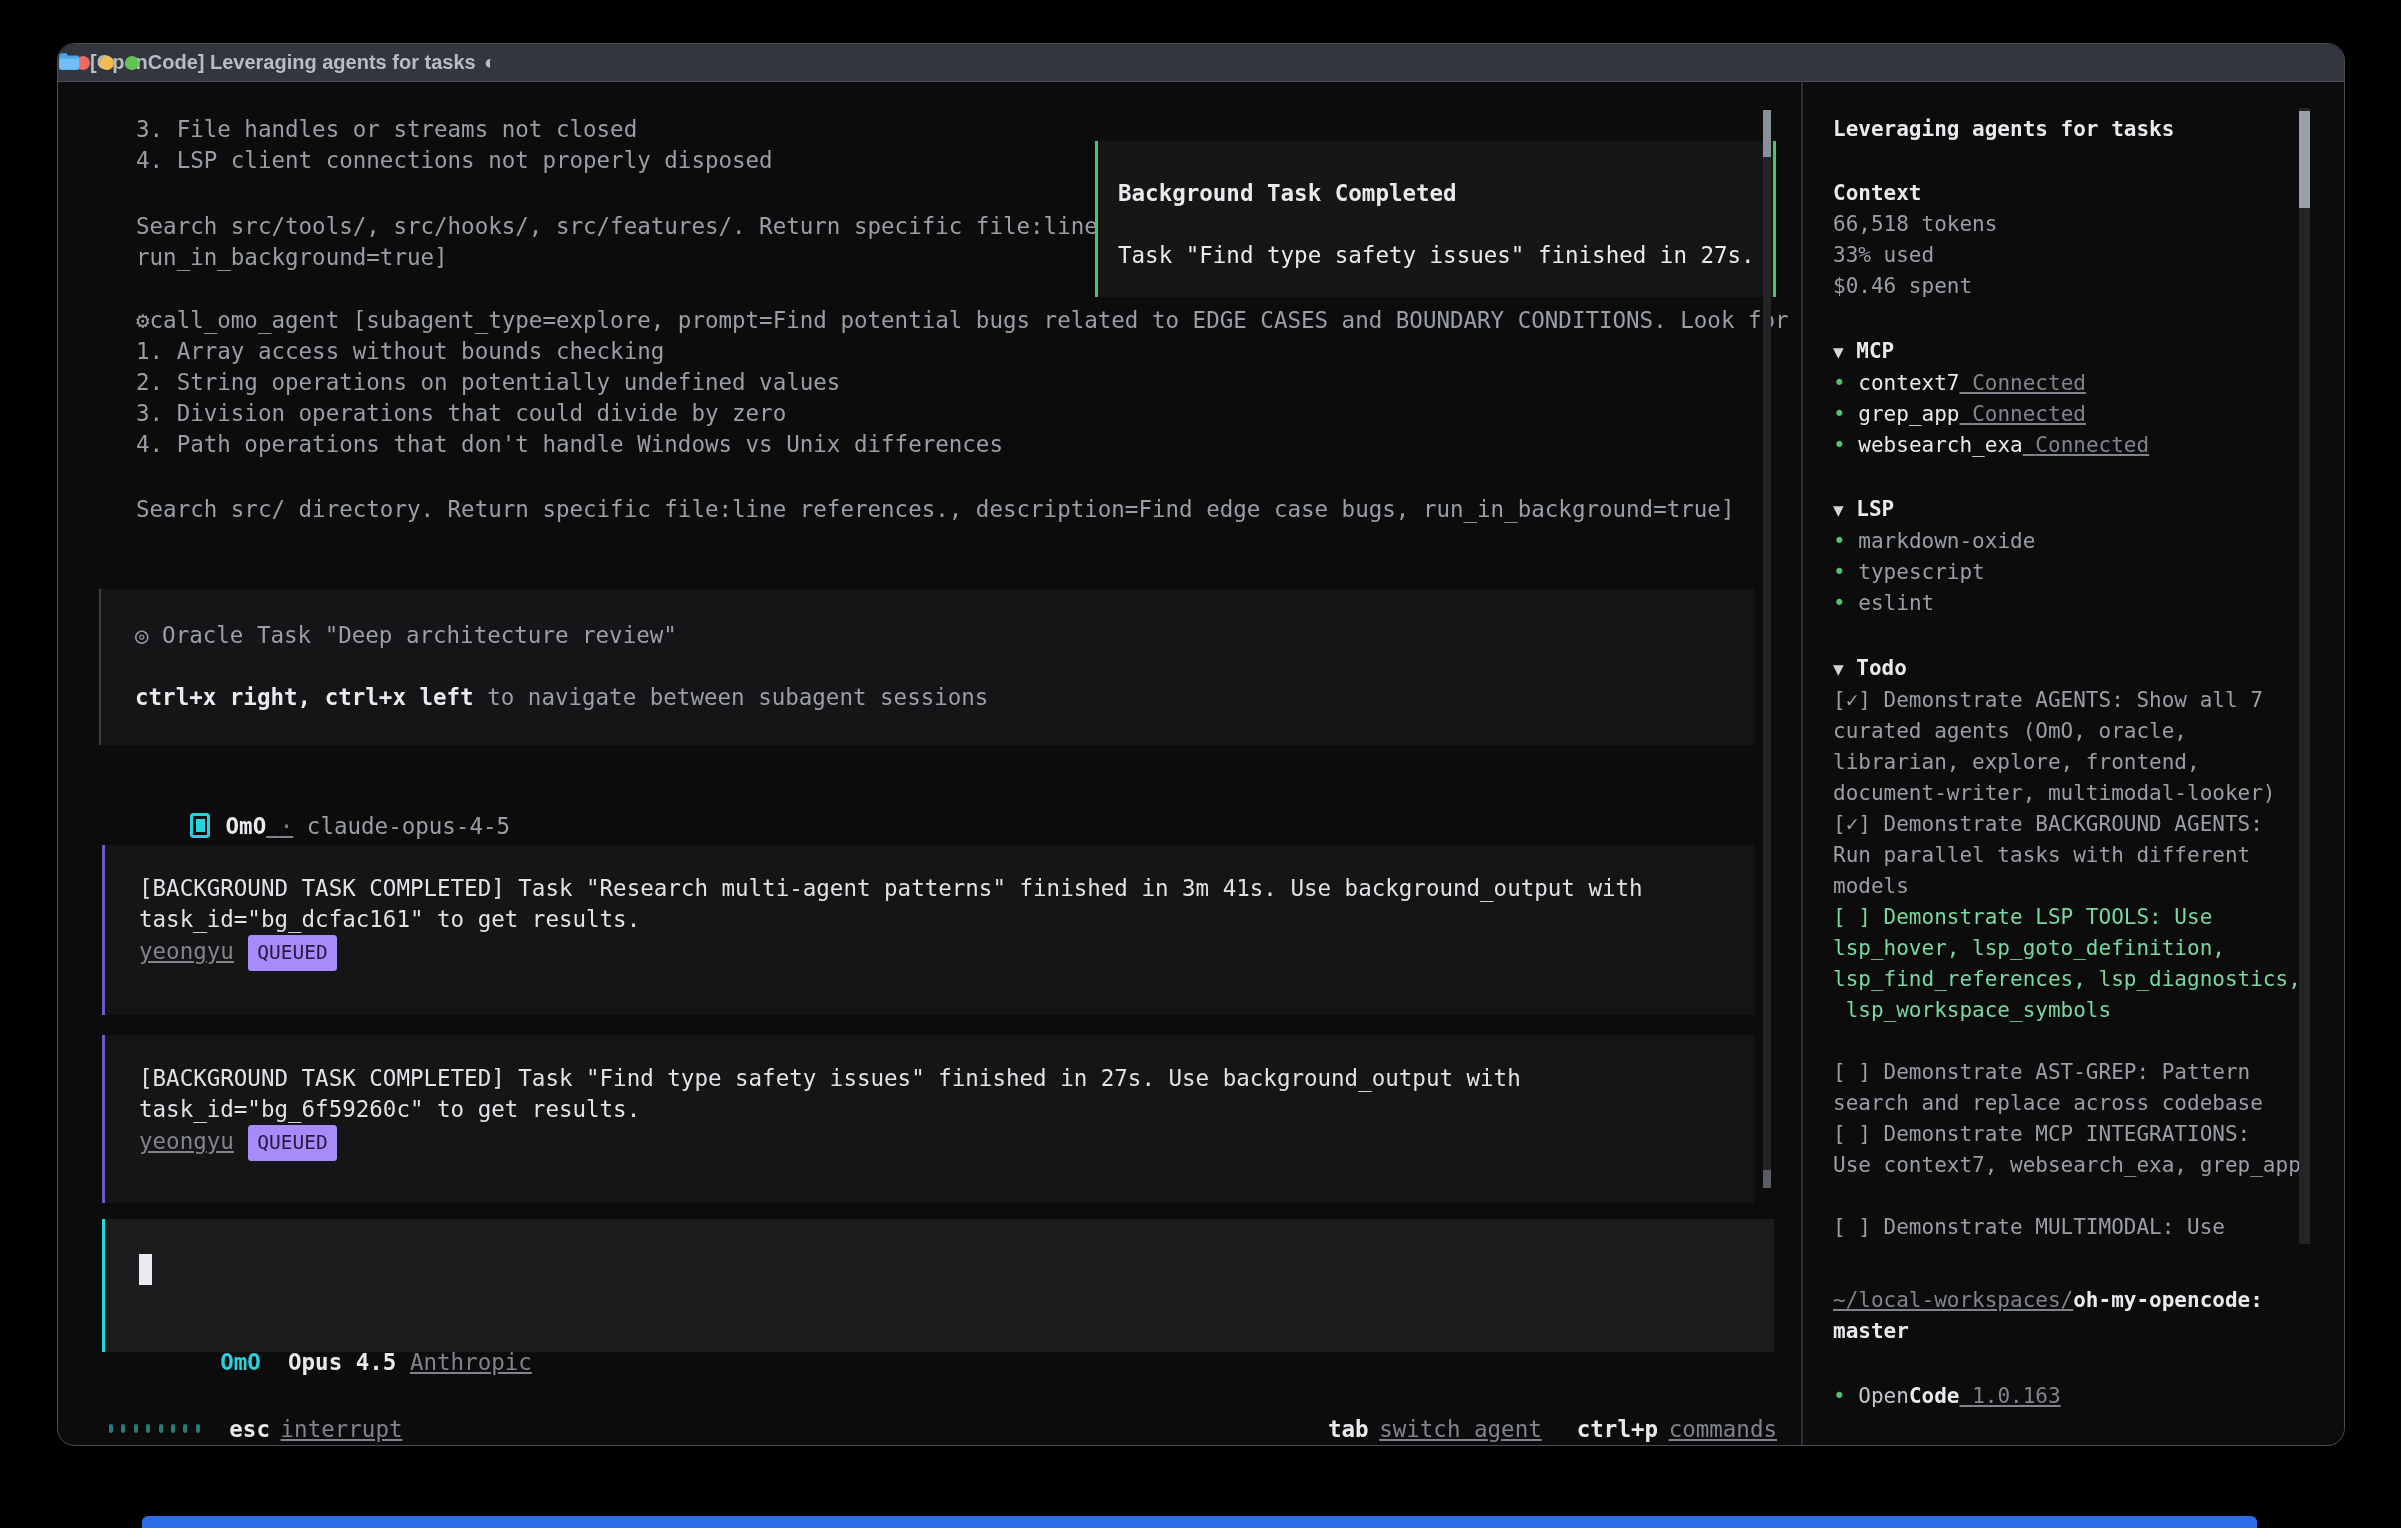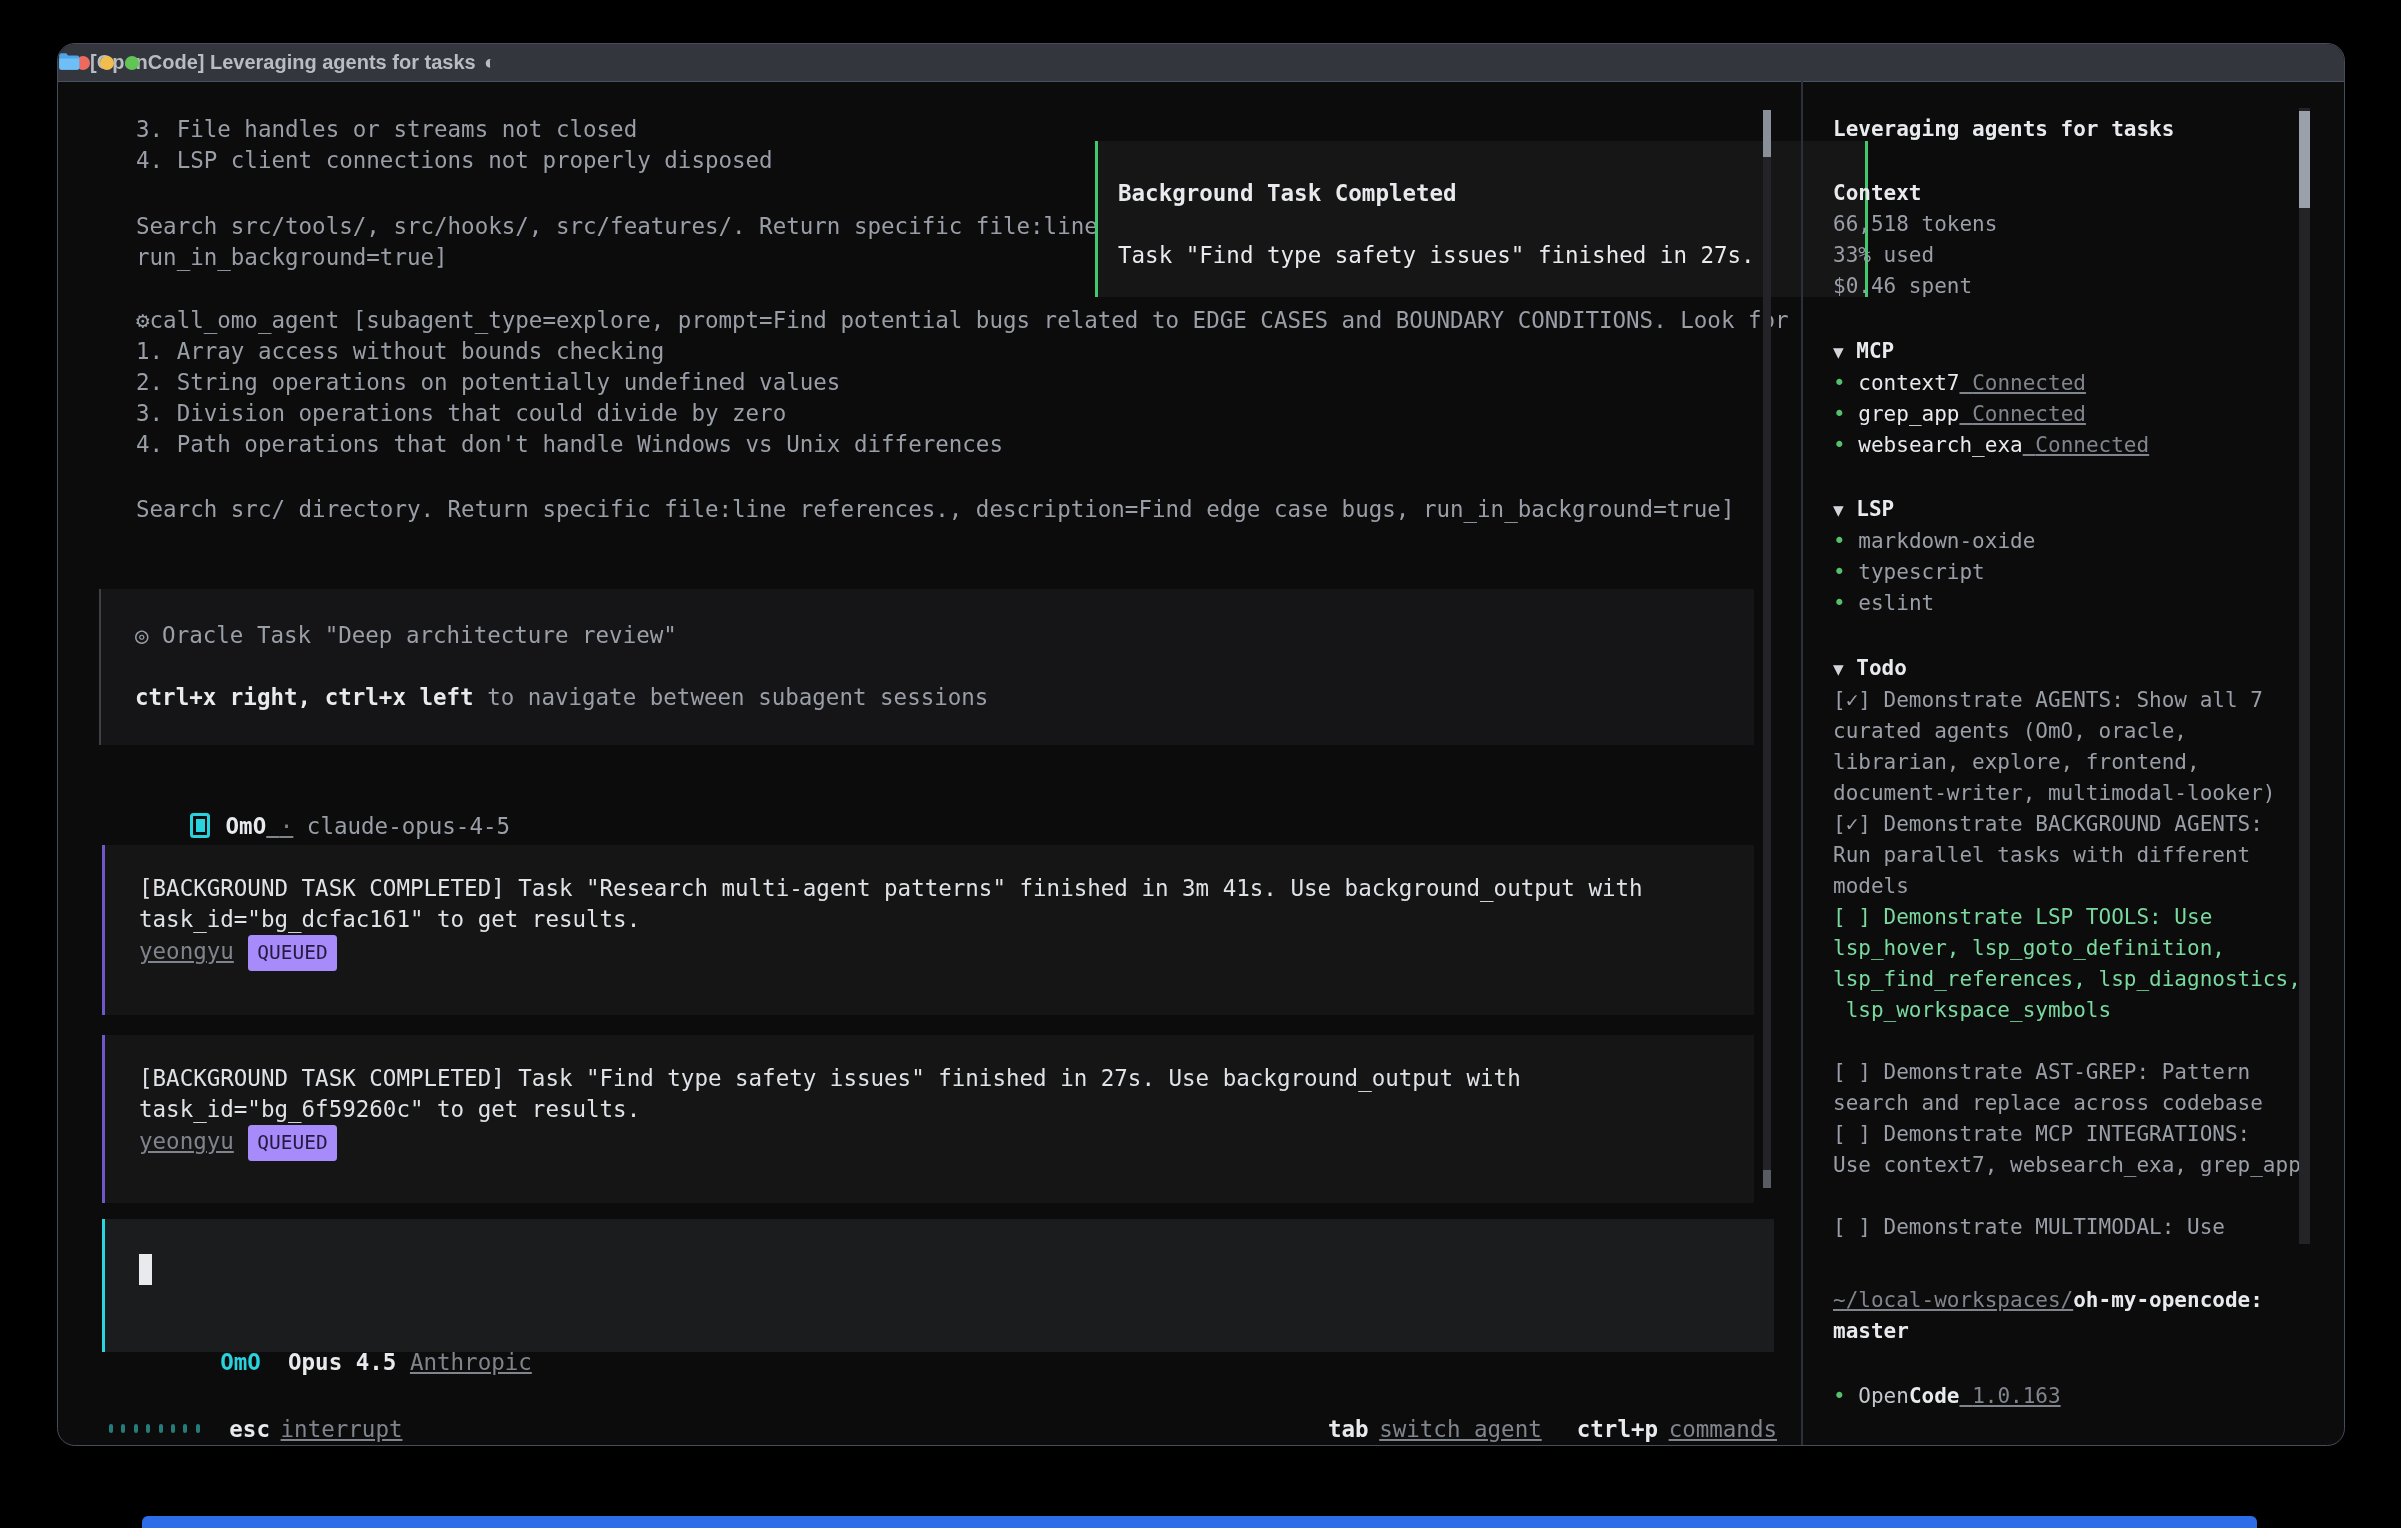--- a/index.html
+++ b/index.html
@@ -23,21 +23,21 @@
   .light.red{background:#ed6a5e;} .light.yellow{background:#f0bd4e;} .light.green{background:#61c454;}
   .title-folder{display:inline-block;margin-right:9.5px;position:relative;top:1.2px;}
   .title-suffix{margin-left:8.3px;color:#b8bcc3;}
   
   .tl{white-space:pre;font-size:22.5px;line-height:31px;color:#999ea7;}
   .white{color:#e8eaed;} .bold{font-weight:bold;}
   .dim{color:#80858d;text-decoration:underline;}
   .abs{position:absolute;}
   
   .notif{
-    position:absolute;left:1037px;top:97px;width:773px;height:156px;box-sizing:border-box;
+    position:absolute;left:1037px;top:97px;width:681px;height:156px;box-sizing:border-box;
     background:#161617;border-left:3px solid #42c96e;border-right:3px solid #42c96e;
     padding:37px 8px 0 20px;
   }
   .oracle{
     position:absolute;left:41px;top:545px;width:1655px;height:156px;box-sizing:border-box;
     background:#151517;border-left:2.4px solid #3f3f44;padding:31px 0 0 34px;
   }
   .taskbox{
     position:absolute;left:44px;width:1652px;height:170px;box-sizing:border-box;
     background:#151516;border-left:3px solid #6f58c9;padding:28px 0 0 34px;color:#dfe2e6;

